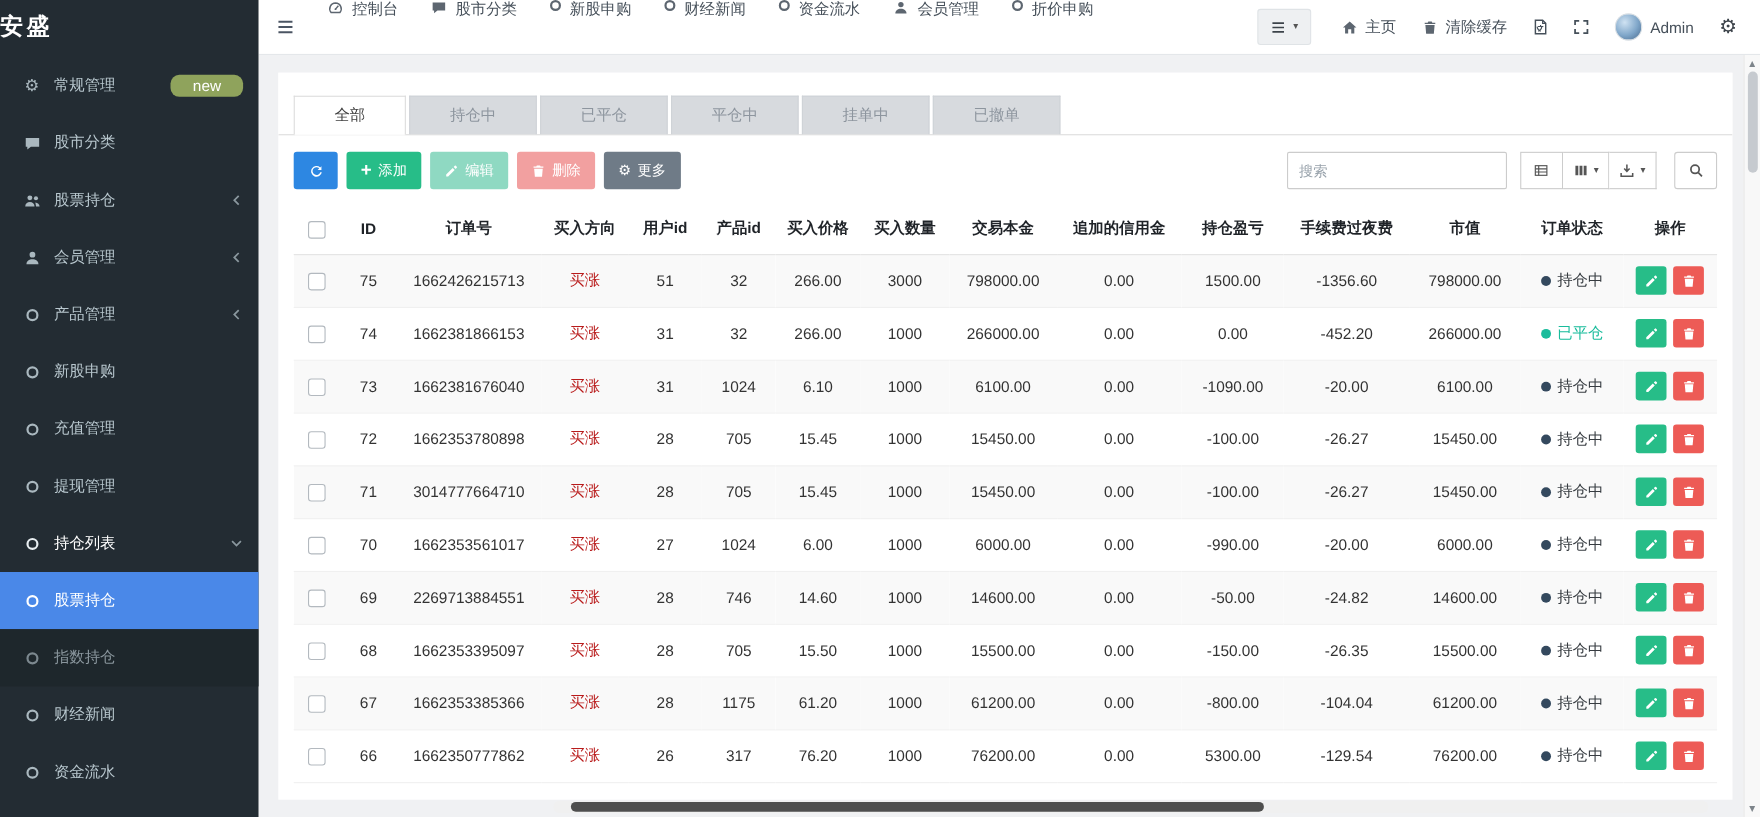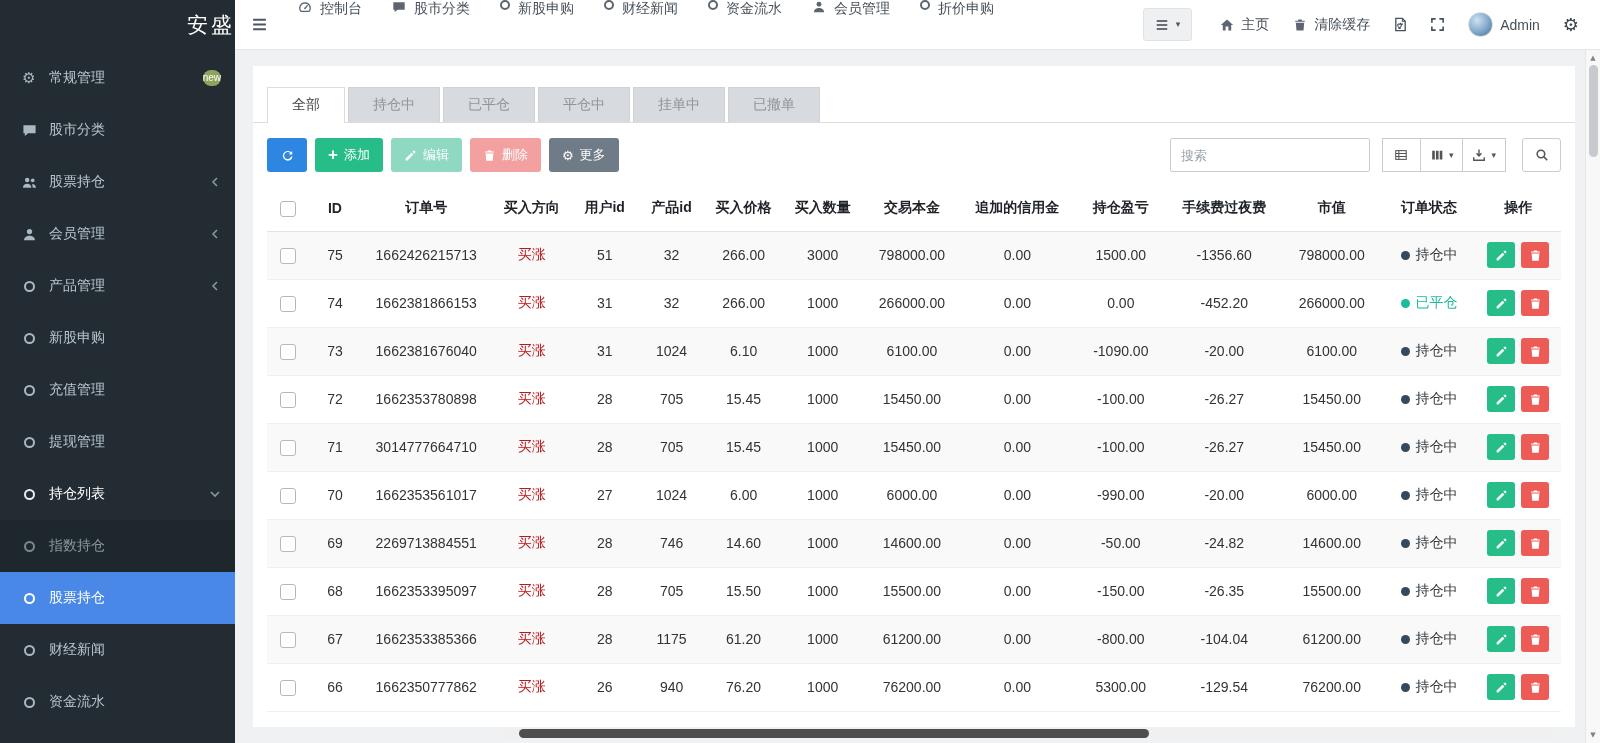--- a/index.html
+++ b/index.html
@@ -2,33 +2,33 @@
 <html><head>
 <meta charset="utf-8">
 <style>
   *{margin:0;padding:0;box-sizing:border-box}
   html,body{width:1600px;height:743px;overflow:hidden}
   body{font-family:"Liberation Sans","DejaVu Sans",sans-serif;font-size:14px;color:#333;background:#f0f1f3;position:relative}
   svg{display:block}
 
   
   .sidebar{position:absolute;left:0;top:0;width:235px;height:743px;background:#232c33;z-index:5}
-  .logo{height:50px;line-height:50px;text-align:right;color:#fff;font-size:21px;letter-spacing:3px;font-weight:normal}
+  .logo{height:50px;line-height:50px;text-align:left;color:#fff;font-size:21px;letter-spacing:3px;font-weight:bold}
   #sidebar-menu{list-style:none;padding-top:2px}
   .mi{display:flex;align-items:center;gap:11px;height:52px;padding:0 14px 0 20px;color:#b8c7ce;font-size:14px;cursor:pointer}
   .mi .i{width:18px;display:inline-flex;justify-content:center;align-items:center;color:#aab8bf}
   .mi .i svg{width:15px;height:15px}
   .mi .lbl{flex:1;white-space:nowrap}
   .mi.open{color:#fff}
   .mi.open .i{color:#e8eef1}
   .mi.selected{background:#4a88e8;color:#fff}
   .mi.selected .i{color:#fff}
   .mi.dark{background:#1e272c;color:#8a969d}
   .mi.dark .i{color:#7c888f}
-  .badge{background:#8fa35c;color:#fff;font-size:10px;line-height:1;padding:3px 0;border-radius:8px}
+  .badge{background:#8fa35c;color:#fff;font-size:14px;line-height:1;padding:3px 20px;border-radius:8px}
   .chev{width:12px;height:12px;color:#8a979e;display:inline-flex}
   .chev svg{width:12px;height:12px}
   .circle-o{display:inline-block;width:11px;height:11px;border:2px solid currentColor;border-radius:50%}
   .glyph{font-family:"DejaVu Sans",sans-serif;font-size:15px;line-height:1}
 
   
   .topbar{position:absolute;left:235px;top:0;right:0;height:50px;background:#fff;border-bottom:1px solid #e4e7ea;display:flex;align-items:center;z-index:4}
   .hamb{width:48px;height:50px;display:flex;align-items:center;justify-content:center;color:#4b5563;cursor:pointer}
   .hamb svg{width:17px;height:17px}
   #topnav{display:flex;height:50px}
@@ -45,21 +45,21 @@
   .tb-link .i svg{width:14px;height:14px}
   .tb-icon{padding:0 11px;height:50px;display:flex;align-items:center;color:#46505a;cursor:pointer;text-decoration:none}
   .tb-icon .i svg{width:15px;height:15px}
   .avatar{width:25px;height:25px;border-radius:50%;background:radial-gradient(circle at 35% 32%,#cfe2f2,#7fa6c9 55%,#47688c);border:1px solid #d6dde3}
   .gear-big{font-size:18px;color:#3c434a}
 
   
   .main{position:absolute;left:235px;top:50px;right:15px;bottom:0;background:#f0f1f3}
   .panel{position:absolute;left:18px;top:16px;right:10px;bottom:16px;background:#fff;overflow:hidden}
   .tabs{display:flex;gap:3px;padding:21px 14px 0;border-bottom:1px solid #ddd;background:#fff}
-  .tab{padding:8px 24px;background:#d7dade;color:#8d959e;font-size:14px;border:1px solid #cfd3d7;border-bottom:none;cursor:pointer;white-space:nowrap}
+  .tab{padding:8px 36px;background:#d7dade;color:#8d959e;font-size:14px;border:1px solid #cfd3d7;border-bottom:none;cursor:pointer;white-space:nowrap}
   .tab.active{background:#fff;color:#3f3f3f;border-color:#ddd;position:relative}
   .tab.active::after{content:"";position:absolute;left:0;right:0;bottom:-1px;height:1px;background:#fff}
 
   
   .toolbar{display:flex;align-items:center;padding:15px 14px 14px;gap:8px}
   .btn{display:inline-flex;align-items:center;gap:6px;height:34px;padding:0 13px;border:none;border-radius:3px;color:#fff;font-size:13px;cursor:pointer;font-family:inherit;white-space:nowrap}
   .btn .i{display:inline-flex}
   .btn .i svg{width:13px;height:13px}
   .btn-refresh{background:#2d87e2;width:40px;justify-content:center;padding:0}
   .btn-add{background:#27bd88}
@@ -188,31 +188,31 @@
         <span class="i">
           <span class="circle-o"></span>
         </span>
         <span class="lbl">持仓列表</span>
         <span class="chev">
           <svg viewBox="0 0 12 12">
             <path d="M2 4l4 4 4-4" fill="none" stroke="currentColor" stroke-width="1.6"></path>
           </svg>
         </span>
       </li>
+      <li class="mi selected">
+        <span class="i">
+          <span class="circle-o"></span>
+        </span>
+        <span class="lbl">股票持仓</span>
+      </li>
       <li class="mi dark">
         <span class="i">
           <span class="circle-o"></span>
         </span>
         <span class="lbl">指数持仓</span>
-      </li>
-      <li class="mi selected">
-        <span class="i">
-          <span class="circle-o"></span>
-        </span>
-        <span class="lbl">股票持仓</span>
       </li>
       <li class="mi">
         <span class="i">
           <span class="circle-o"></span>
         </span>
         <span class="lbl">财经新闻</span>
       </li>
       <li class="mi">
         <span class="i">
           <span class="circle-o"></span>
@@ -718,21 +718,21 @@
                     </svg>
                   </span>
                 </button></td>
             </tr>
             <tr>
               <td class="c-check"><span class="checkbox"></span></td>
               <td class="c-id">66</td>
               <td class="c-order-no">1662350777862</td>
               <td class="c-direction c-direction">买涨</td>
               <td class="c-user-id">26</td>
-              <td class="c-product-id">940</td>
+              <td class="c-product-id">317</td>
               <td class="c-price">76.20</td>
               <td class="c-qty">1000</td>
               <td class="c-principal">76200.00</td>
               <td class="c-credit">0.00</td>
               <td class="c-pnl">5300.00</td>
               <td class="c-fee">-129.54</td>
               <td class="c-market-value">76200.00</td>
               <td class="c-status"><span class="dot holding"></span><span class="st holding">持仓中</span></td>
               <td class="c-ops"><button class="op edit">
                   <span class="i">

